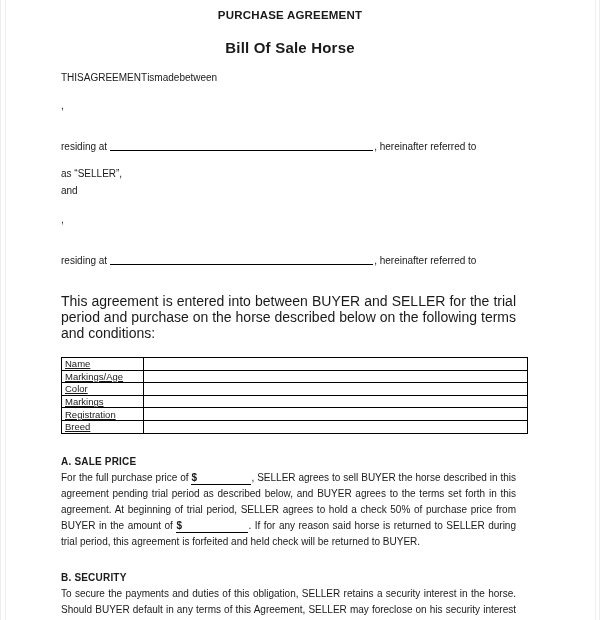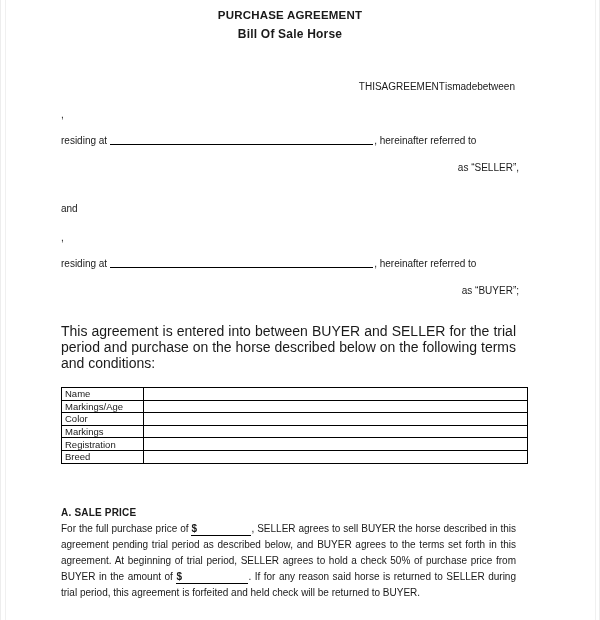--- a/index.html
+++ b/index.html
@@ -47,66 +47,65 @@
   .doc-title {
     text-align: center;
     font-weight: bold;
     font-size: 11.5px;
     letter-spacing: 0.2px;
     margin-top: 9px;
   }
   .doc-subtitle {
     text-align: center;
     font-weight: bold;
-    font-size: 12px;
+    font-size: 15px;
     letter-spacing: 0.2px;
-    margin-top: 6px;
+    margin-top: 18px;
   }
 
   .spread-line {
     display: flex;
-    justify-content: flex-end;
-    font-size: 10px;
-    margin-top: 40px;
+    justify-content: flex-start;
+    font-size: 10px;
+    margin-top: 16px;
     padding-right: 4px;
   }
   .spread-line span { white-space: nowrap; }
 
   .lone-comma {
     font-size: 10px;
     margin-top: 17px;
     height: 11px;
     line-height: 11px;
   }
 
   .party-line {
     font-size: 10px;
-    margin-top: 14px;
+    margin-top: 29px;
     white-space: nowrap;
     line-height: 13px;
   }
   .rule {
     display: inline-block;
     width: 263px;
     border-bottom: 1.1px solid #000;
     height: 10px;
     vertical-align: -1px;
     margin: 0 1px 0 3px;
   }
   .party-tail { font-size: 10px; }
 
   .party-alias {
     font-size: 10px;
     margin-top: 14px;
     line-height: 13px;
-    text-align: right;
   }
   .conj {
     font-size: 10px;
-    margin-top: 28px;
+    margin-top: 4px;
     line-height: 13px;
   }
 
   .intro-para {
     font-size: 14px;
     margin-top: 26px;
     line-height: 16px;
     text-align: justify;
     width: 455px;
   }
@@ -117,26 +116,27 @@
     width: 458px;
     table-layout: fixed;
   }
   table.horse-table td {
     border: 1px solid #000;
     height: 11.6px;
     font-size: 9.5px;
     padding: 0 0 0 3px;
     line-height: 11px;
     vertical-align: middle;
+    text-decoration: underline;
   }
   table.horse-table td.label { width: 78px; }
   table.horse-table td.value { width: 380px; }
 
   .section {
-    margin-top: 43px;
+    margin-top: 22px;
   }
   .section-heading {
     font-size: 10px;
     font-weight: bold;
     letter-spacing: 0.2px;
     margin-bottom: 3px;
   }
   .section-body {
     font-size: 10px;
     line-height: 16px;
@@ -183,21 +183,20 @@
     <div class="party-alias">as “SELLER”,</div>
 
     <div class="conj">and</div>
 
     <div class="lone-comma">,</div>
 
     <div class="party-line">
       <span>residing at</span><span class="rule"></span><span class="party-tail">, hereinafter referred to</span>
     </div>
 
-    <div class="party-alias">as “BUYER”;</div>
 
     <div class="intro-para">This agreement is entered into between BUYER and SELLER for the trial period and purchase on the horse described below on the following terms and conditions:</div>
 
     <table class="horse-table">
       <tbody>
         <tr>
           <td class="label">Name</td>
           <td class="value"></td>
         </tr>
         <tr>

